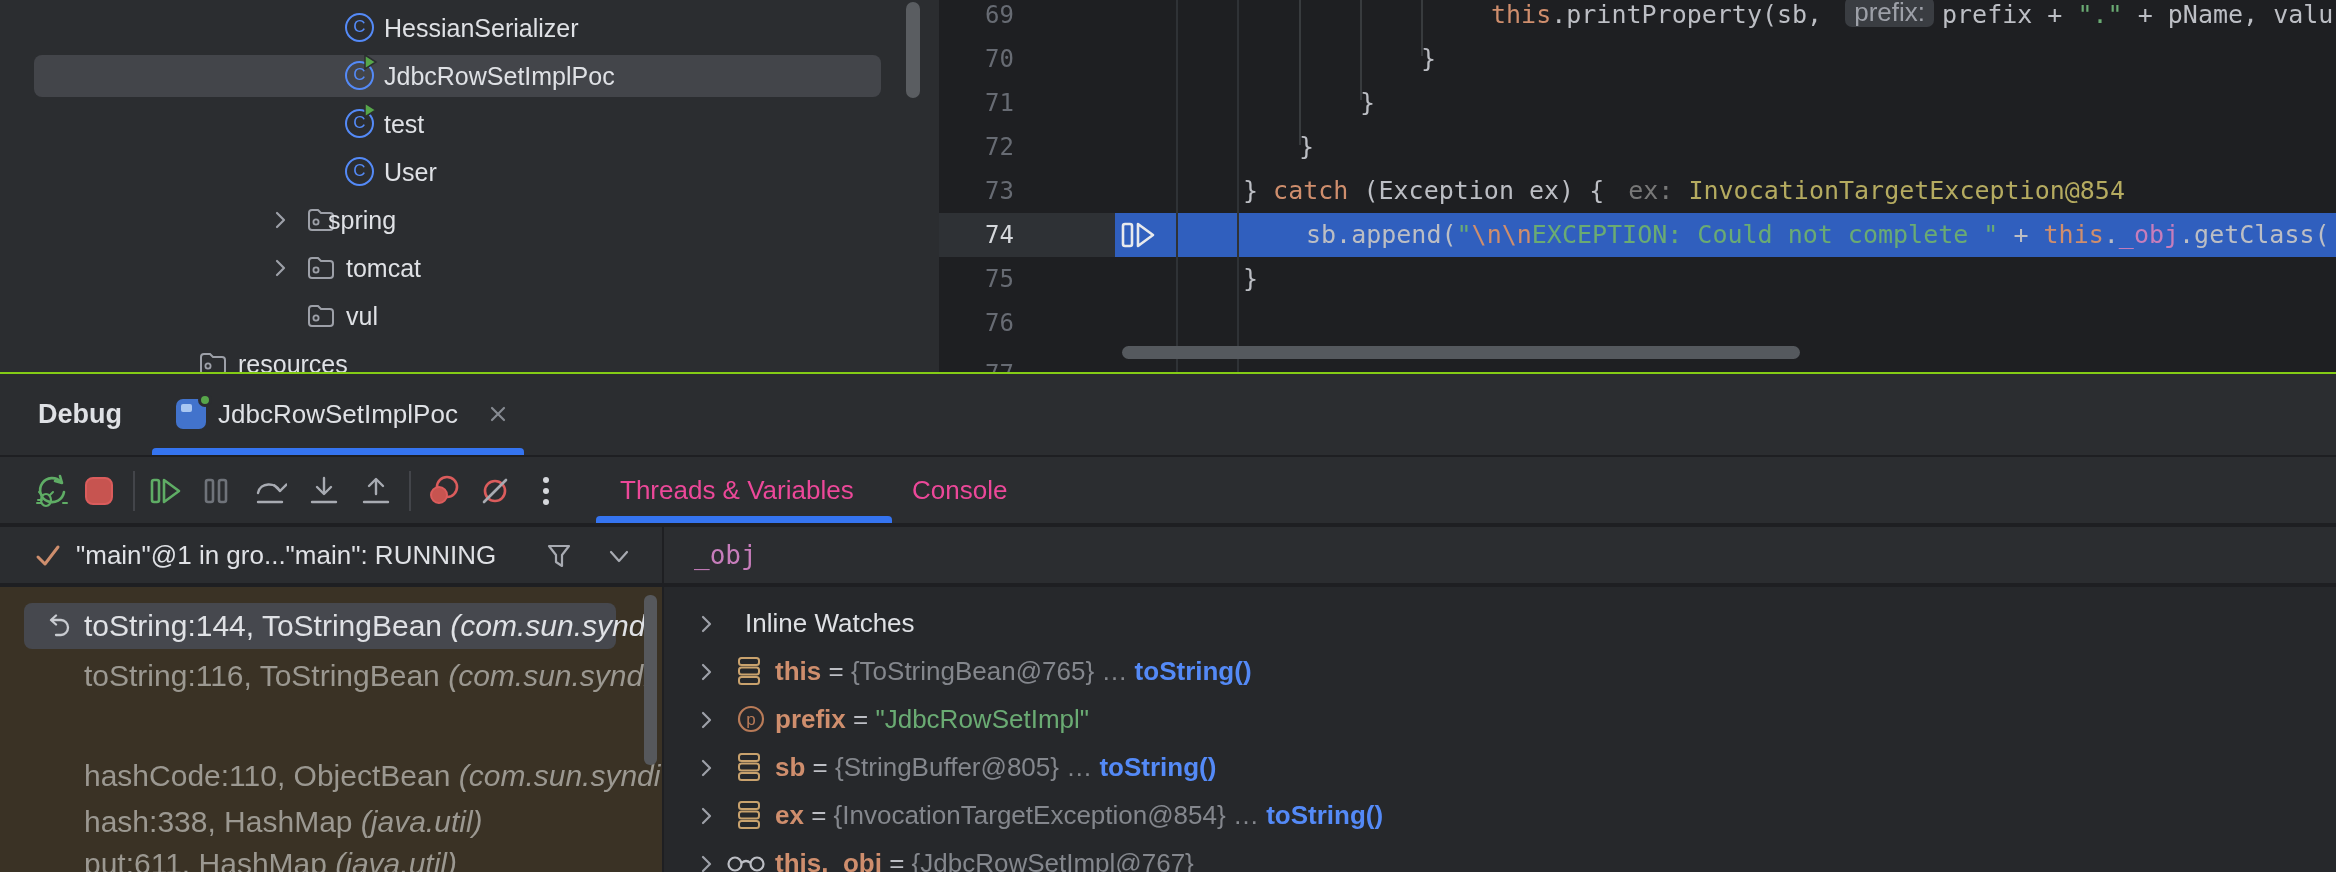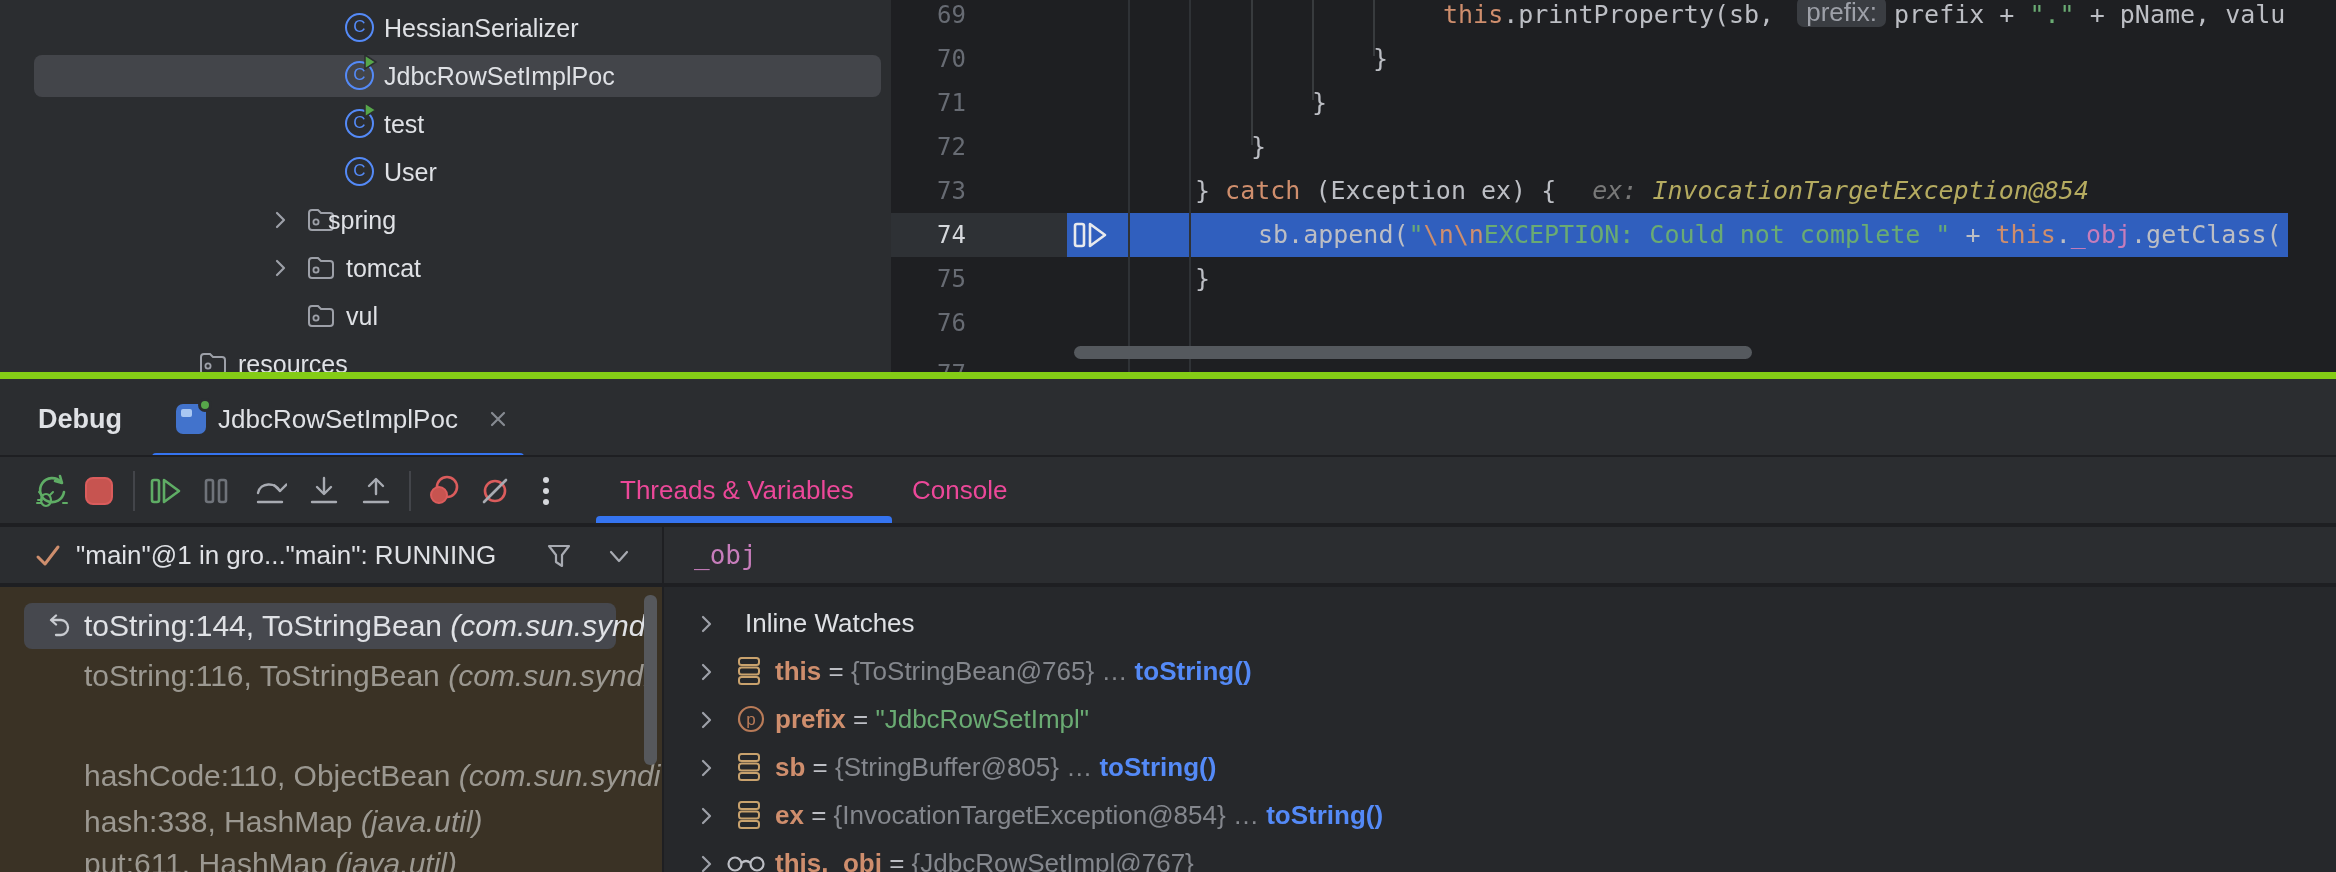--- a/index.html
+++ b/index.html
@@ -19,45 +19,45 @@
   .trow .lbl { position:absolute; font-size:25px; color:#DFE1E5; line-height:48px; white-space:nowrap; }
   .tsel { position:absolute; left:34px; top:55px; width:847px; height:42px; background:#43454A; border-radius:8px; }
   .cls-icon { position:absolute; top:9px; width:29px; height:29px; border:2.5px solid #548AF7; border-radius:50%;
               color:#548AF7; font-size:17px; line-height:24px; text-align:center; font-weight:500; }
   .runov { position:absolute; top:2px; }
   .chev  { position:absolute; top:12px; }
   .folder{ position:absolute; top:10px; }
   #tree-scroll { position:absolute; left:906px; top:2px; width:14px; height:96px; border-radius:7px; background:#5A5D61; }
 
   
-  #editor { position:absolute; left:891px; top:0; width:1397px; height:372px; background:#1E1F22; overflow:hidden; }
+  #editor { position:absolute; left:939px; top:0; width:1397px; height:372px; background:#1E1F22; overflow:hidden; }
   .gutline { position:absolute; top:0; width:2px; height:372px; background:#2F3236; z-index:4; }
   .iguide  { position:absolute; width:2px; background:#383B3E; z-index:1; }
   .lnum { position:absolute; left:0; width:75px; height:44px; line-height:44px; text-align:right;
           font-family:"DejaVu Sans Mono", monospace; font-size:24px; color:#676B73; z-index:3; }
   .cl { position:absolute; height:44px; line-height:44px; font-family:"DejaVu Sans Mono", monospace;
         font-size:25px; color:#BCBEC4; white-space:nowrap; z-index:3; }
   #line74-band { position:absolute; left:0; top:213px; width:176px; height:44px; background:#2E3135; z-index:2; }
   #line74-bar  { position:absolute; left:176px; top:213px; width:1221px; height:44px; background:#305FBE; z-index:2; }
   .kw   { color:#CF8E6D; }
   .str  { color:#6AAB73; }
   .esc  { color:#CF8E6D; }
   .fieldref { color:#C77DBB; }
   .inlay { display:inline-block; background:#3A3D42; color:#9DA0A8; border-radius:7px;
            font-family:"Liberation Sans", sans-serif; font-size:26px; line-height:30px;
            padding:0 9px; margin:0 8px; vertical-align:2px; }
-  .dbg-hint { font-style:italic; margin-left:36px; }
+  .dbg-hint { margin-left:24px; }
   .dbg-hint .hl { color:#787878; }
   .dbg-hint .hv { color:#B5AB60; }
   #exec-icon { position:absolute; left:181px; top:220px; z-index:5; }
   #hscroll { position:absolute; left:183px; top:346px; width:678px; height:13px; border-radius:7px; background:#55595E; z-index:6; }
 
   
   #dbg-header { position:absolute; left:0; top:372px; width:2336px; height:83px; background:#2B2D30;
-                border-top:7px solid #84cc16; }
+                border-top:2px solid #84cc16; }
   #dbg-title { position:absolute; left:38px; top:0; height:81px; line-height:81px; font-size:27px; font-weight:bold; color:#DFE1E5; }
   #sess-tab { position:absolute; left:152px; top:0; width:372px; height:81px; }
   #sess-icon { position:absolute; left:24px; top:25px; width:30px; height:30px; background:#4273CC; border-radius:7px; }
   #sess-icon .inner { position:absolute; left:5px; top:5px; width:11px; height:8px; background:#A9C7F2; border-radius:2px; }
   #sess-icon .dot { position:absolute; right:-6px; top:-6px; width:14px; height:14px; background:#57A64A;
                     border:3px solid #2B2D30; border-radius:50%; }
   #sess-label { position:absolute; left:66px; top:0; height:81px; line-height:81px; font-size:26px; color:#DFE1E5; white-space:nowrap; }
   #sess-close { position:absolute; left:335px; top:29px; }
   #sess-underline { position:absolute; left:0; bottom:0; width:372px; height:7px; background:#3574F0; border-radius:4px 4px 0 0; }
 

